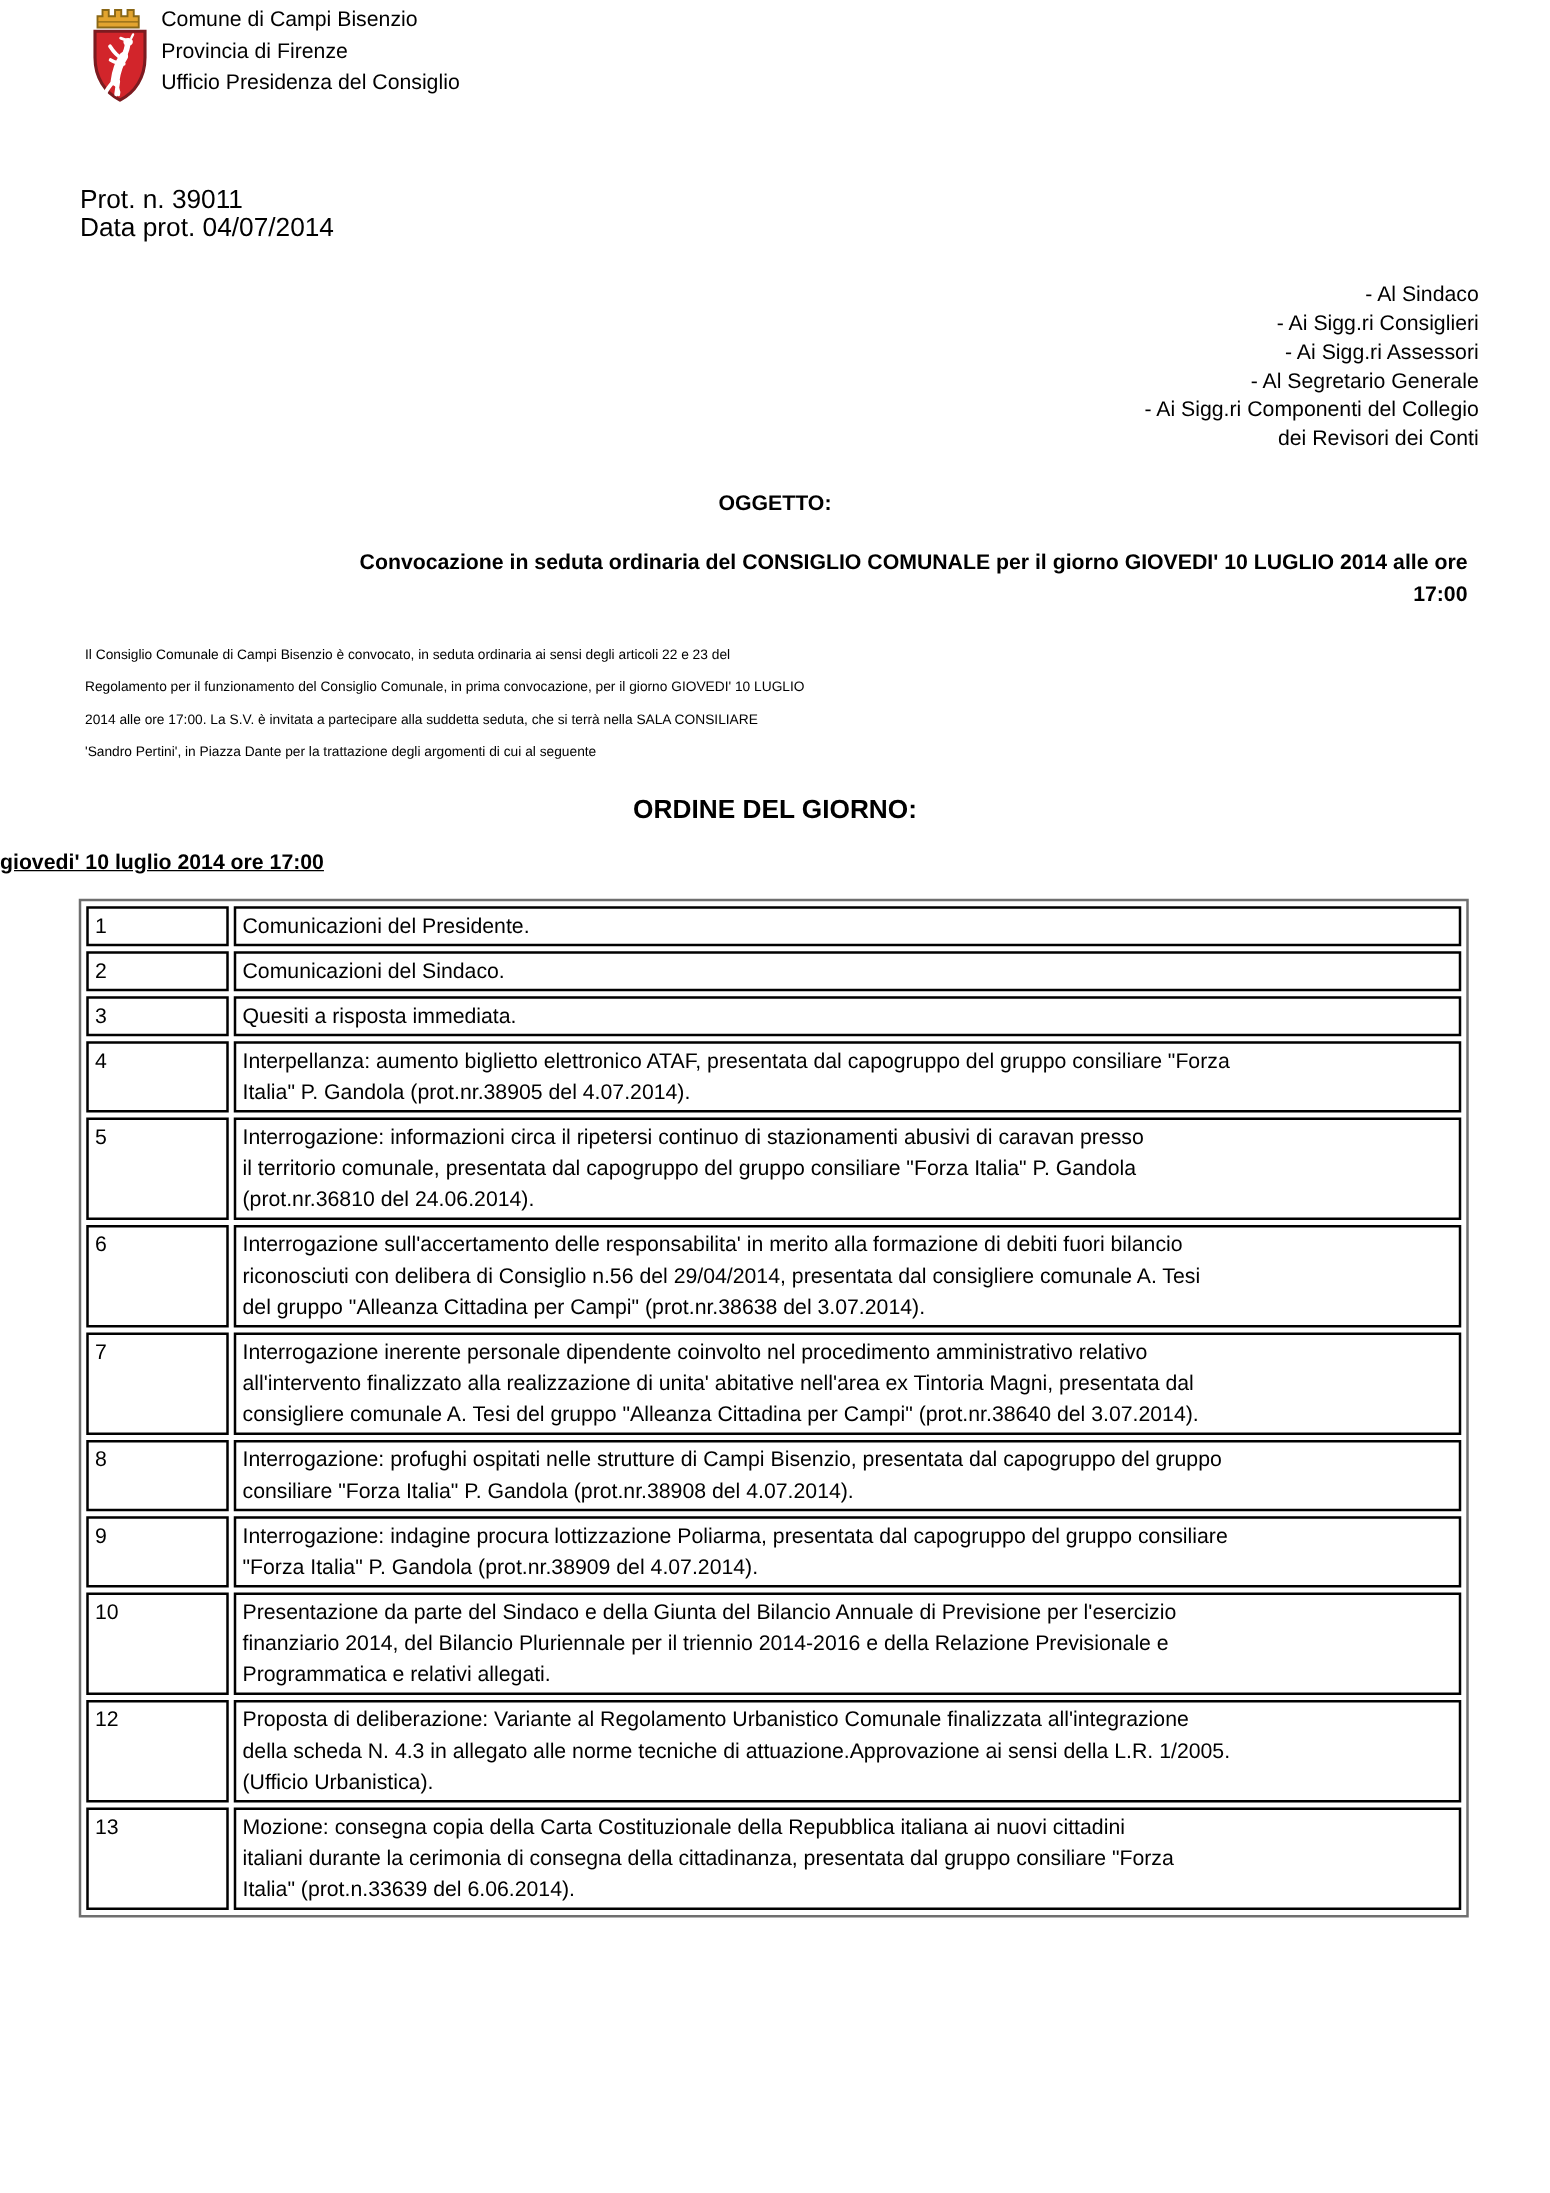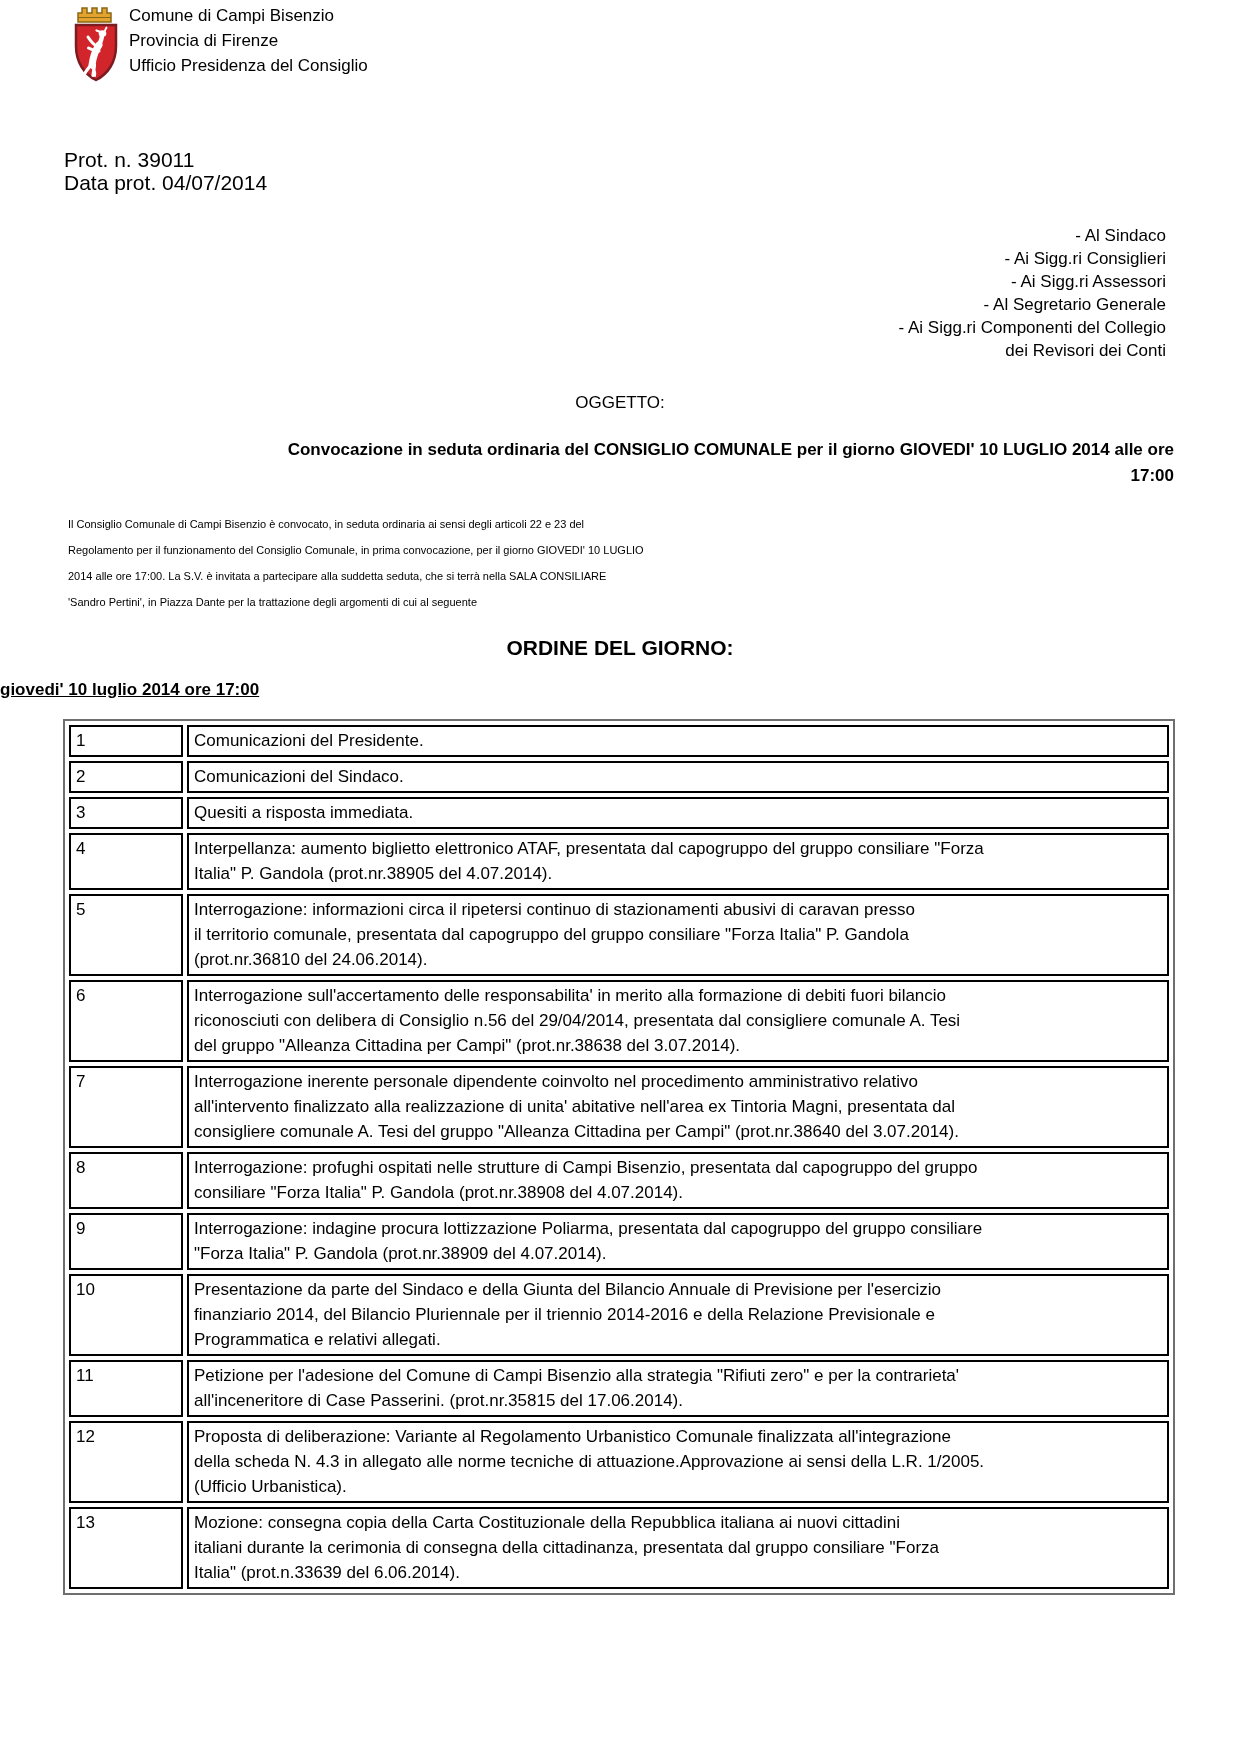--- a/index.html
+++ b/index.html
@@ -4,22 +4,22 @@
 <style>
   html,body{margin:0;padding:0;}
   body{
     width:1240px;height:1754px;position:relative;background:#ffffff;
     font-family:"Liberation Sans", sans-serif;color:#000;
   }
   .pre{white-space:pre-line;}
   .crest{position:absolute;left:65px;top:4px;}
   .org{position:absolute;left:129px;top:3px;font-size:17px;line-height:25px;}
   .protocol{position:absolute;left:64px;top:148px;font-size:21px;line-height:23px;}
-  .recipients{position:absolute;right:74px;top:224px;font-size:17px;line-height:23px;text-align:right;}
-  .subject-label{position:absolute;left:0;top:393px;width:100%;text-align:center;font-weight:normal;font-size:17px;}
+  .recipients{position:absolute;right:57px;top:224px;font-size:17px;line-height:23px;text-align:right;}
+  .subject-label{position:absolute;left:0;top:393px;width:100%;text-align:center;font-weight:bold;font-size:17px;}
   .subject-text{position:absolute;left:68px;top:437px;width:1106px;font-weight:bold;font-size:17px;line-height:26px;text-align:right;}
   .body-para{position:absolute;left:68px;top:511px;width:1106px;font-size:11px;line-height:26px;}
   .odg-title{position:absolute;left:0;top:636px;width:100%;text-align:center;font-weight:bold;font-size:21px;}
   .session{position:absolute;left:0;top:680px;width:100%;font-weight:bold;font-size:17px;text-decoration:underline;}
   table.agenda{
     position:absolute;left:63px;top:719px;width:1112px;
     border-collapse:separate;border-spacing:4px;border:2px solid #6f6f6f;
   }
   table.agenda td{
     border:2px solid #000;vertical-align:top;
@@ -123,25 +123,20 @@
       <td class="txt pre">Interrogazione: indagine procura lottizzazione Poliarma, presentata dal capogruppo del gruppo consiliare
 "Forza Italia" P. Gandola (prot.nr.38909 del 4.07.2014).</td>
     </tr>
     <tr>
       <td class="num">10</td>
       <td class="txt pre">Presentazione da parte del Sindaco e della Giunta del Bilancio Annuale di Previsione per l'esercizio
 finanziario 2014, del Bilancio Pluriennale per il triennio 2014-2016 e della Relazione Previsionale e
 Programmatica e relativi allegati.</td>
     </tr>
     <tr>
-      <td class="num">11</td>
-      <td class="txt pre">Petizione per l'adesione del Comune di Campi Bisenzio alla strategia "Rifiuti zero" e per la contrarieta'
-all'inceneritore di Case Passerini. (prot.nr.35815 del 17.06.2014).</td>
-    </tr>
-    <tr>
       <td class="num">12</td>
       <td class="txt pre">Proposta di deliberazione: Variante al Regolamento Urbanistico Comunale finalizzata all'integrazione
 della scheda N. 4.3 in allegato alle norme tecniche di attuazione.Approvazione ai sensi della L.R. 1/2005.
 (Ufficio Urbanistica).</td>
     </tr>
     <tr>
       <td class="num">13</td>
       <td class="txt pre">Mozione: consegna copia della Carta Costituzionale della Repubblica italiana ai nuovi cittadini
 italiani durante la cerimonia di consegna della cittadinanza, presentata dal gruppo consiliare "Forza
 Italia" (prot.n.33639 del 6.06.2014).</td>

